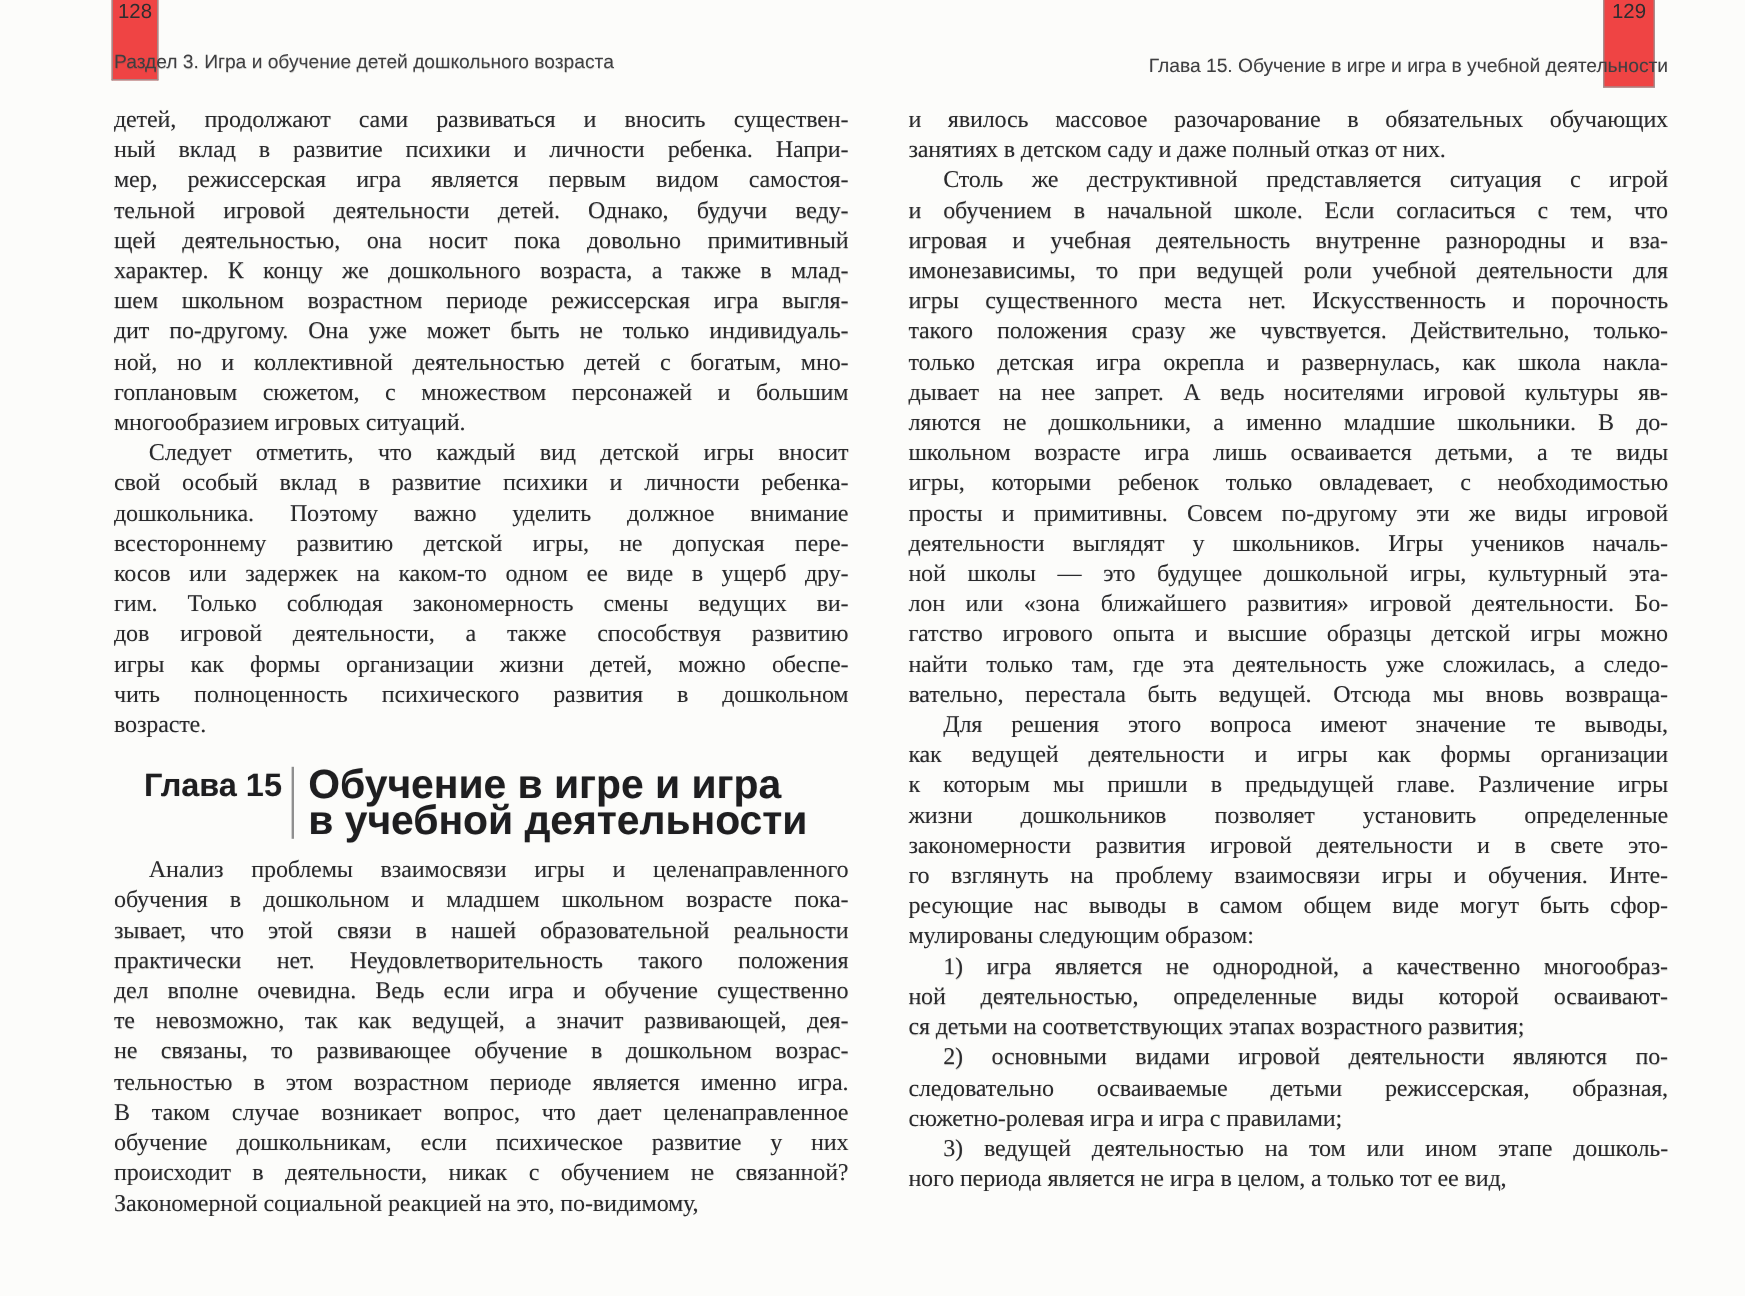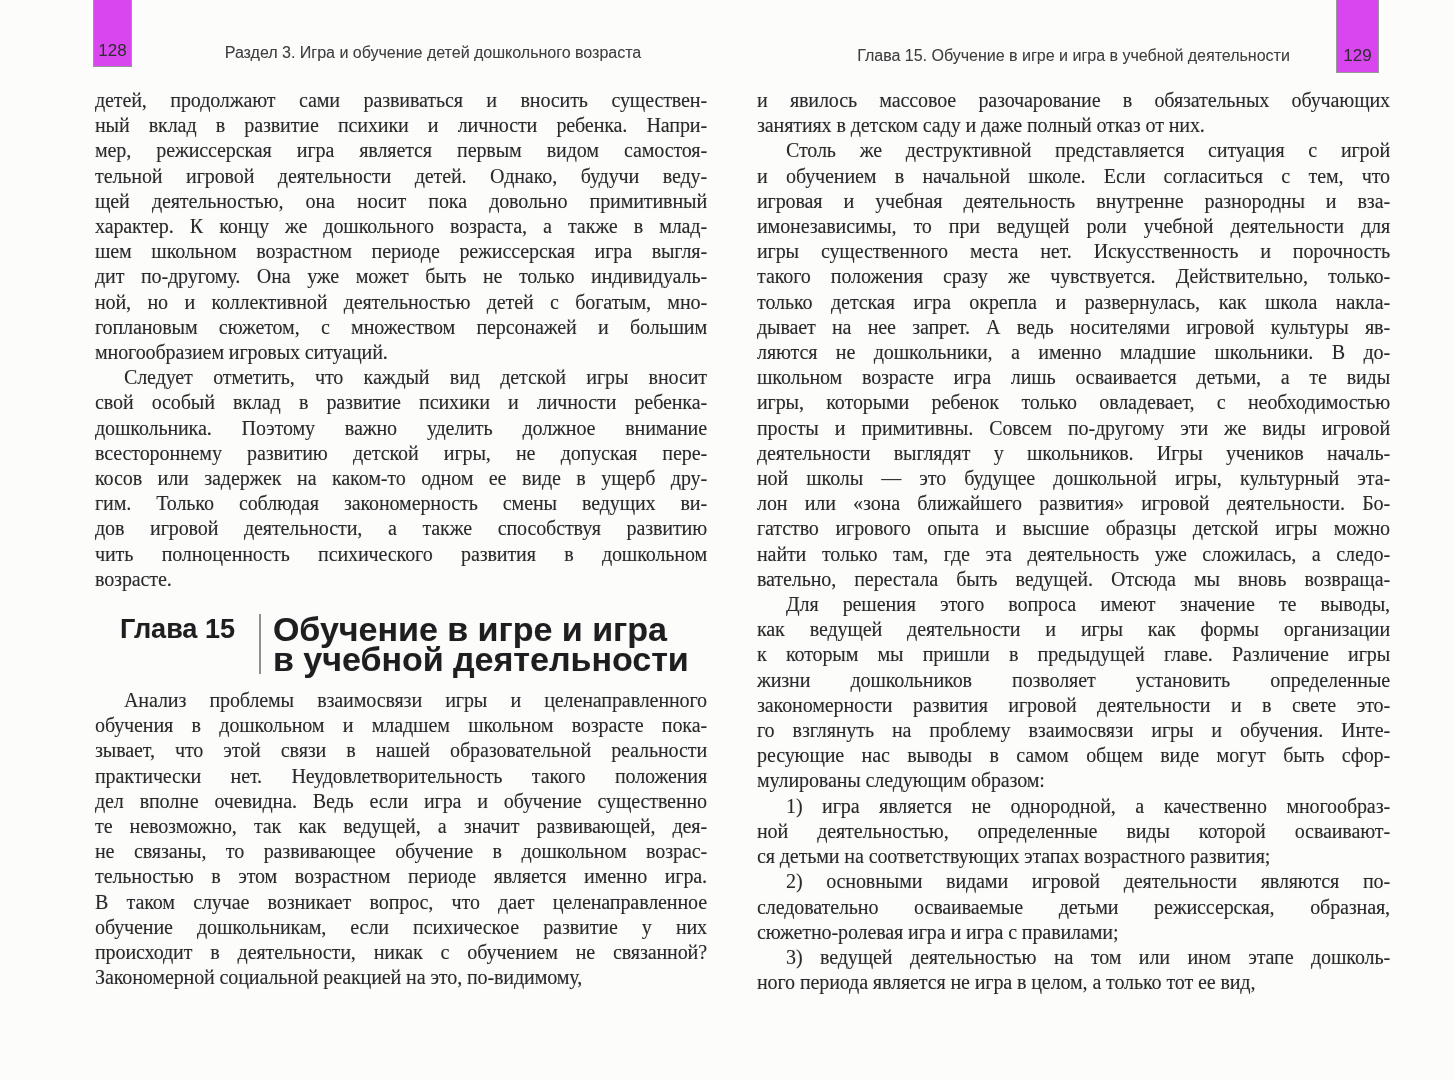--- a/index.html
+++ b/index.html
@@ -36,21 +36,21 @@
     align-items:stretch;
     margin:22px 0 14px 25px;
     font-family:"Liberation Sans", sans-serif;
     font-weight:bold;
     color:#1e1e20;
     text-shadow:0.2px 0.2px 0.8px rgba(50,50,50,0.3);
   }
   .chapter-label {
     font-size:27px;
     line-height:29px;
-    padding:1px 24px 0 0;
+    padding:1px 8px 0 0;
     white-space:nowrap;
   }
   .chapter-divider {
     width:2px;
     background:#8f8f8f;
     flex:0 0 auto;
   }
   .chapter-title {
     font-size:34px;
     line-height:30px;
@@ -59,32 +59,32 @@
 
   
   .running-head {
     position:absolute;
     font-family:"Liberation Sans", sans-serif;
     font-size:16px;
     color:#3f3f41;
     text-shadow:0.2px 0.2px 0.6px rgba(70,70,70,0.3);
     white-space:nowrap;
   }
-  .rh-left  { left:95px;  width:612px; top:44px; text-align:center;padding-left:32px; }
-  .rh-right { left:757px; width:633px; top:47px; text-align:center; }
+  .rh-left  { left:95px;  width:612px; top:44px; text-align:left; }
+  .rh-right { left:757px; width:633px; top:47px; text-align:right; }
 
   
   .page-num-box {
     position:absolute;
     top:0;
     border:1px solid #979797;
     border-top:none;
-    background:#d946ef;
+    background:#ef4444;
     display:flex;
-    align-items:flex-end;
+    align-items:flex-start;
     justify-content:center;
     font-family:"Liberation Sans", sans-serif;
     font-size:17px;
     color:#2d2d2f;
   }
   .box-left  { left:93px;   width:37px; height:61px; padding-bottom:5px; }
   .box-right { left:1336px; width:41px; height:66px; padding-bottom:6px; }
 </style>
 </head>
 <body>
@@ -110,20 +110,21 @@
         <div class="line last">многообразием игровых ситуаций.</div>
       </div>
     <div class="para indent">
         <div class="line">Следует отметить, что каждый вид детской игры вносит</div>
         <div class="line">свой особый вклад в развитие психики и личности ребенка-</div>
         <div class="line">дошкольника. Поэтому важно уделить должное внимание</div>
         <div class="line">всестороннему развитию детской игры, не допуская пере-</div>
         <div class="line">косов или задержек на каком-то одном ее виде в ущерб дру-</div>
         <div class="line">гим. Только соблюдая закономерность смены ведущих ви-</div>
         <div class="line">дов игровой деятельности, а также способствуя развитию</div>
+        <div class="line">игры как формы организации жизни детей, можно обеспе-</div>
         <div class="line">чить полноценность психического развития в дошкольном</div>
         <div class="line last">возрасте.</div>
       </div>
 
     <div class="chapter-heading">
       <div class="chapter-label">Глава 15</div>
       <div class="chapter-divider"></div>
       <div class="chapter-title">
         <div>Обучение в игре и игра</div>
         <div>в учебной деятельности</div>

